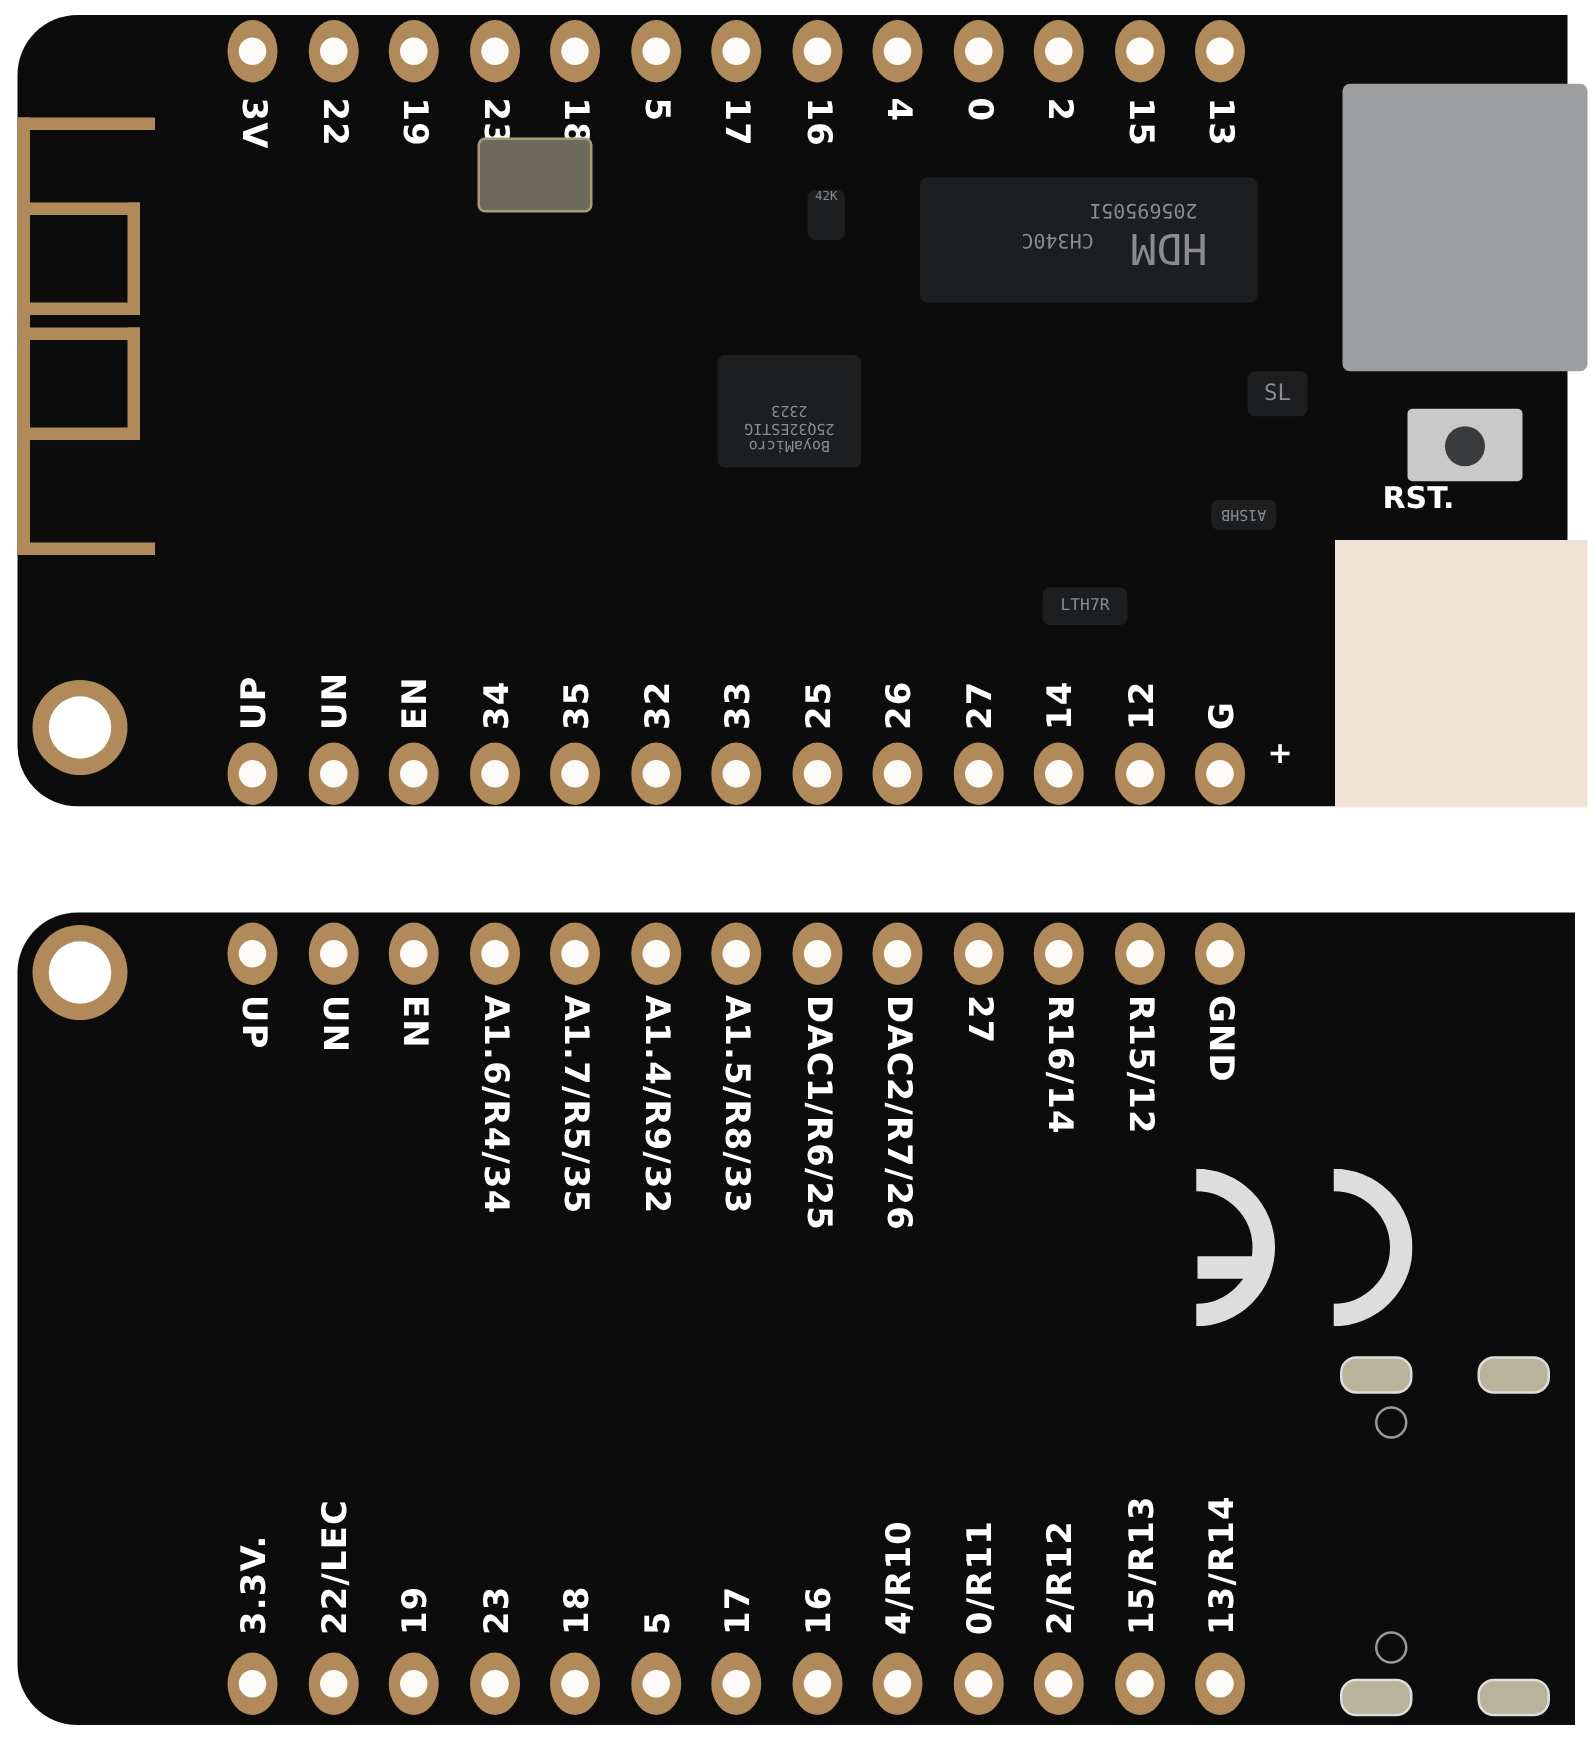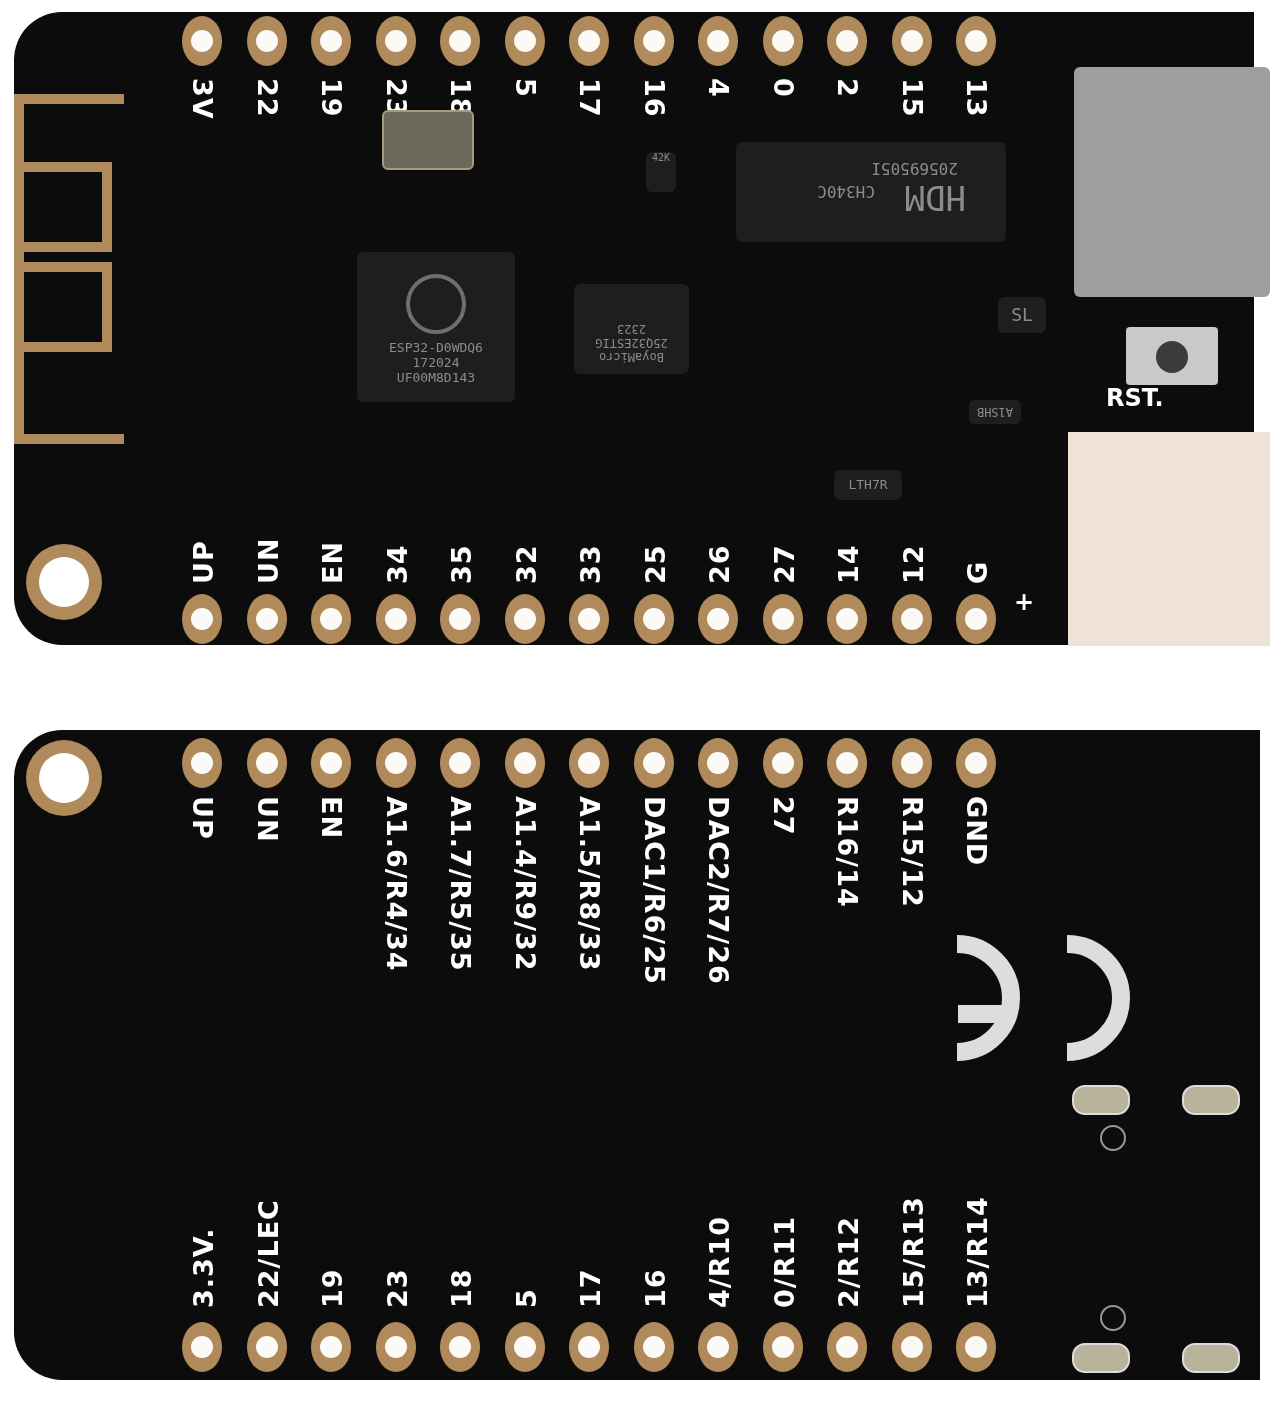--- a/index.html
+++ b/index.html
@@ -84,26 +84,20 @@
       <div class="pad" style="left: 748.5px; top: 582px;"></div>
       <div class="lbl rot-90" style="left: 754.5px; top: 572px;">27</div>
       <div class="pad" style="left: 813px; top: 582px;"></div>
       <div class="lbl rot-90" style="left: 819px; top: 572px;">14</div>
       <div class="pad" style="left: 877.5px; top: 582px;"></div>
       <div class="lbl rot-90" style="left: 883.5px; top: 572px;">12</div>
       <div class="pad" style="left: 942px; top: 582px;"></div>
       <div class="lbl rot-90" style="left: 948px; top: 572px;">G</div>
     </div>
 
-  <div class="chip" style="left:343px;top:240px;width:158px;height:150px;font-size:13px;text-align:center;">
-    <div style="margin:22px auto 6px;width:52px;height:52px;border-radius:50%;border:4px solid #6d6e70;"></div>
-    <div>ESP32-D0WDQ6</div>
-    <div>172024</div>
-    <div>UF00M8D143</div>
-  </div>
 
   <div class="chip" style="left:560px;top:272px;width:115px;height:90px;font-size:12px;text-align:center;transform:rotate(180deg);padding-top:10px;box-sizing:border-box;">
     <div>BoyaMicro</div>
     <div>25Q32ESTIG</div>
     <div>2323</div>
   </div>
 
   <div class="chip" style="left:722px;top:130px;width:270px;height:100px;font-size:16px;transform:rotate(180deg);padding:24px 0 0 40px;box-sizing:border-box;">
     <span style="font-size:34px;margin-right:20px;">HDM</span>
     <span>CH340C</span>

